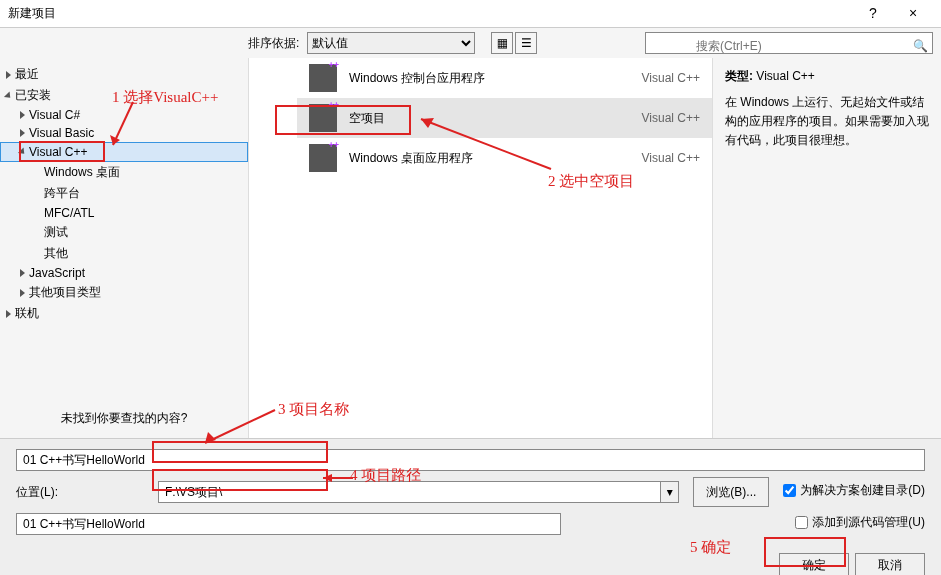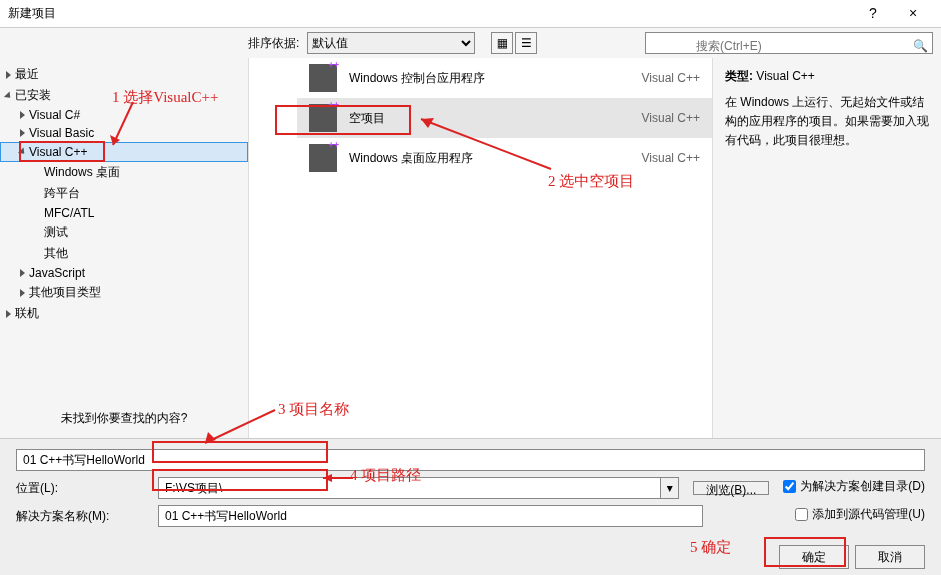--- a/index.html
+++ b/index.html
@@ -32,21 +32,21 @@
 .template-row .icon::after { content:"++"; position:absolute; right:-2px; top:-4px; font-size:9px; color:#b847ff; font-weight:bold; }
 .template-row .name { flex:1; }
 .template-row .lang { color:#666; }
 .details { width: 228px; padding: 10px 12px; background:#f5f5f5; }
 .details .typeline { margin-bottom:8px; }
 .details .desc { line-height:1.6; }
 .form-area { background:#eee; border-top:1px solid #ccc; padding: 10px 16px 8px 16px; }
 .form-row { display:flex; align-items:center; margin-bottom:6px; gap:6px; }
 .form-row .lbl { width:136px; }
 .form-row input.text { height:22px; border:1px solid #888; padding:0 6px; flex:1; background:#fff; }
-.form-row .browse { margin-left:8px; height:14px; padding:0 12px; border:1px solid #888; background:#f0f0f0; cursor:pointer; }
+.form-row .browse { margin-left:8px; height:30px; padding:0 12px; border:1px solid #888; background:#f0f0f0; cursor:pointer; }
 .form-row .combo { display:flex; flex:1; }
 .form-row .combo input { flex:1; }
 .form-row .combo .drop { width:18px; border:1px solid #888; border-left:none; display:flex; align-items:center; justify-content:center; background:#f0f0f0; cursor:pointer; }
 .checks { margin-left: 8px; }
 .checks label { display:flex; align-items:center; gap:4px; margin-bottom:4px; white-space:nowrap; }
 .buttons { display:flex; justify-content:flex-end; gap:6px; padding: 4px 16px 10px 0; background:#eee; }
 .buttons button { height:24px; padding:0 22px; border:1px solid #888; background:#f0f0f0; cursor:pointer; }
 .annot { position:absolute; color:#d22; font-size:15px; pointer-events:none; font-family:"SimSun","Microsoft YaHei"; }
 .redbox { position:absolute; border:2px solid #d22; pointer-events:none; }
 svg.arrow { position:absolute; pointer-events:none; }
@@ -153,21 +153,20 @@
     </div>
     <button class="browse">浏览(B)...</button>
     <div class="checks">
       <label>
           <input type="checkbox" checked="" style="">
           <span>为解决方案创建目录(D)</span>
         </label>
     </div>
   </div>
   <div class="form-row">
-    <span class="lbl">解决方案名称(M):</span>
     <input class="text" style="max-width: 545px;" value="01 C++书写HelloWorld">
     <div class="checks" style="margin-left:auto">
       <label>
           <input type="checkbox" style="">
           <span>添加到源代码管理(U)</span>
         </label>
     </div>
   </div>
 </div>
 <div class="buttons">

